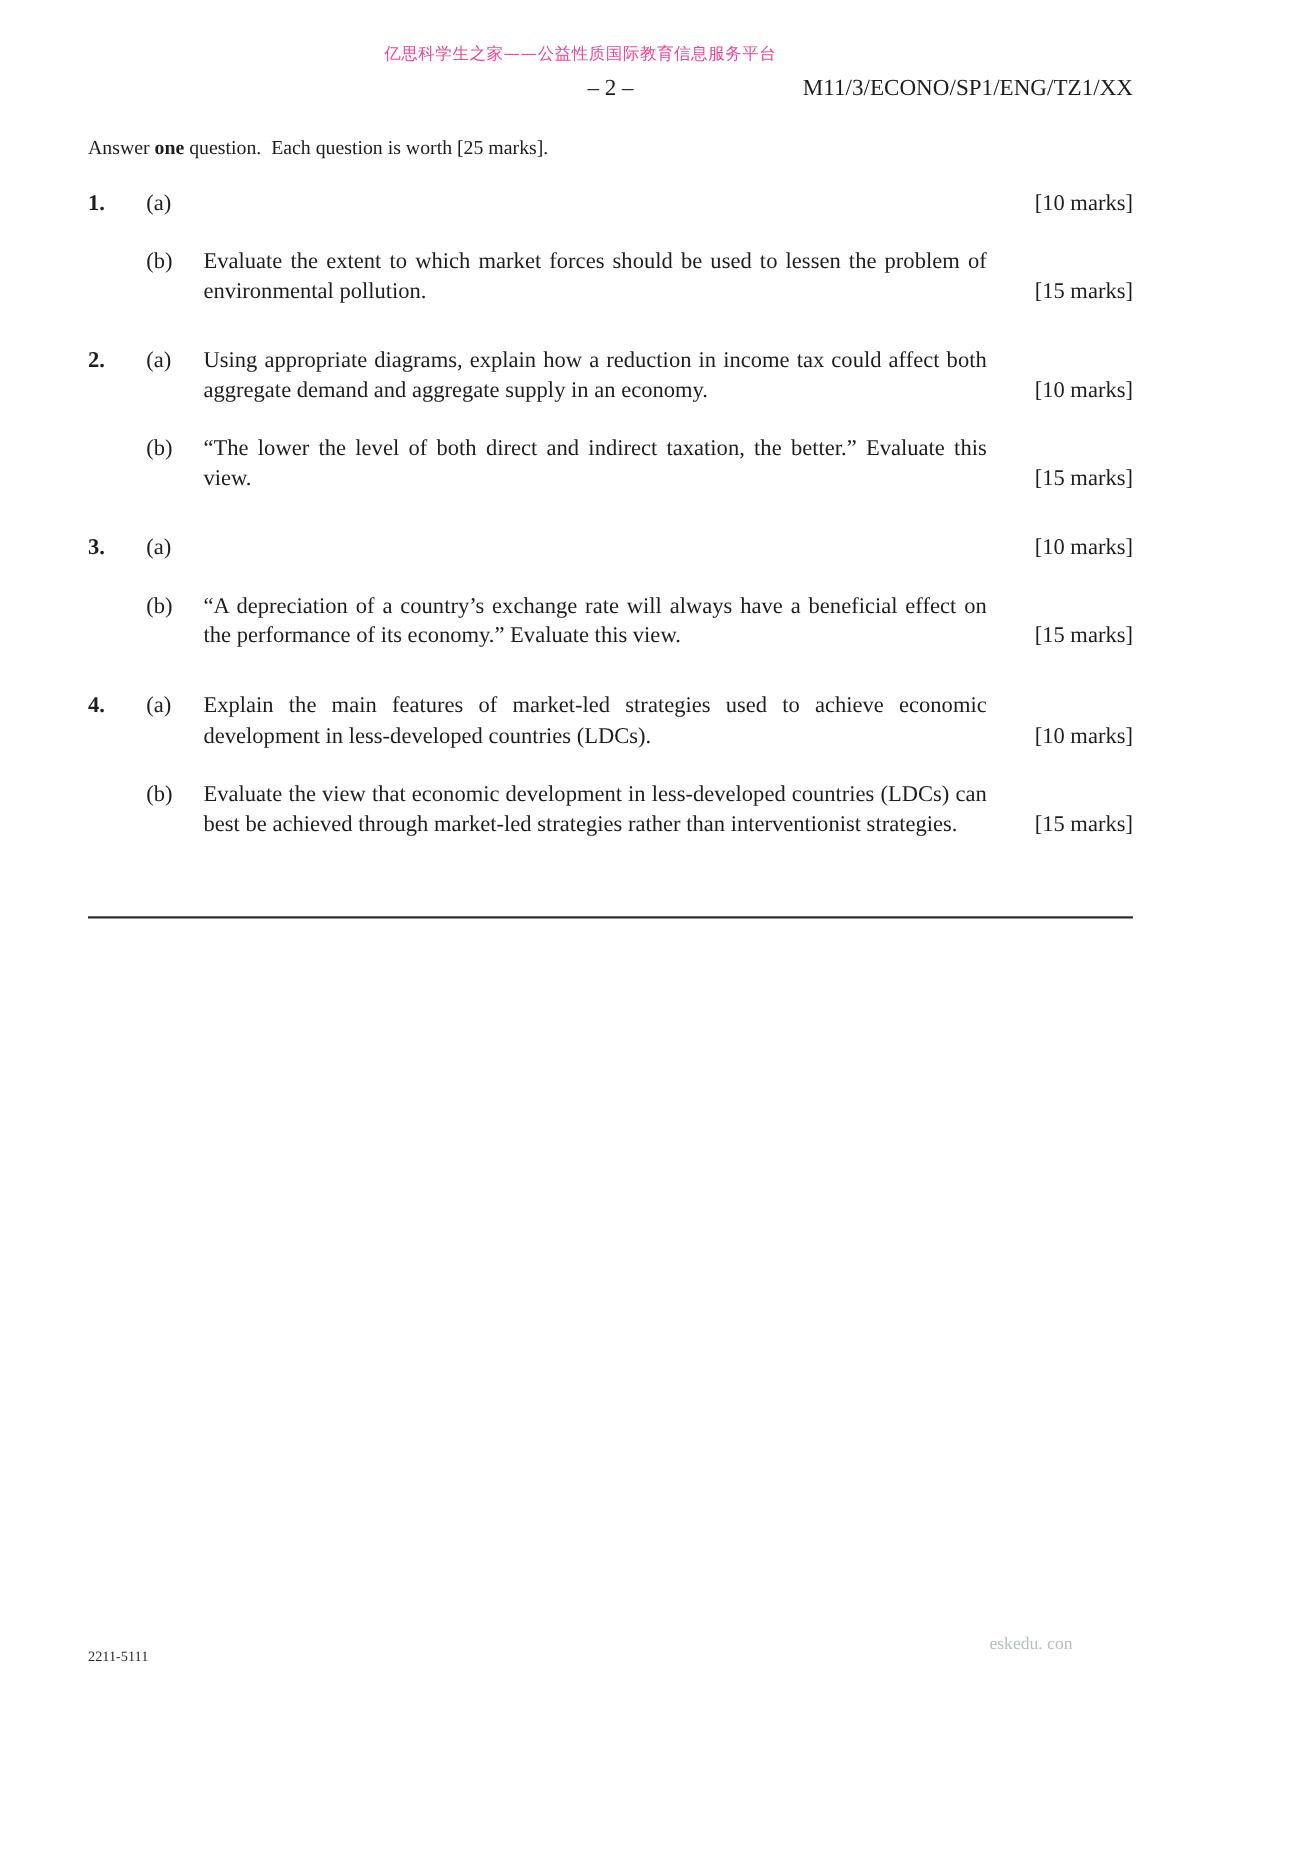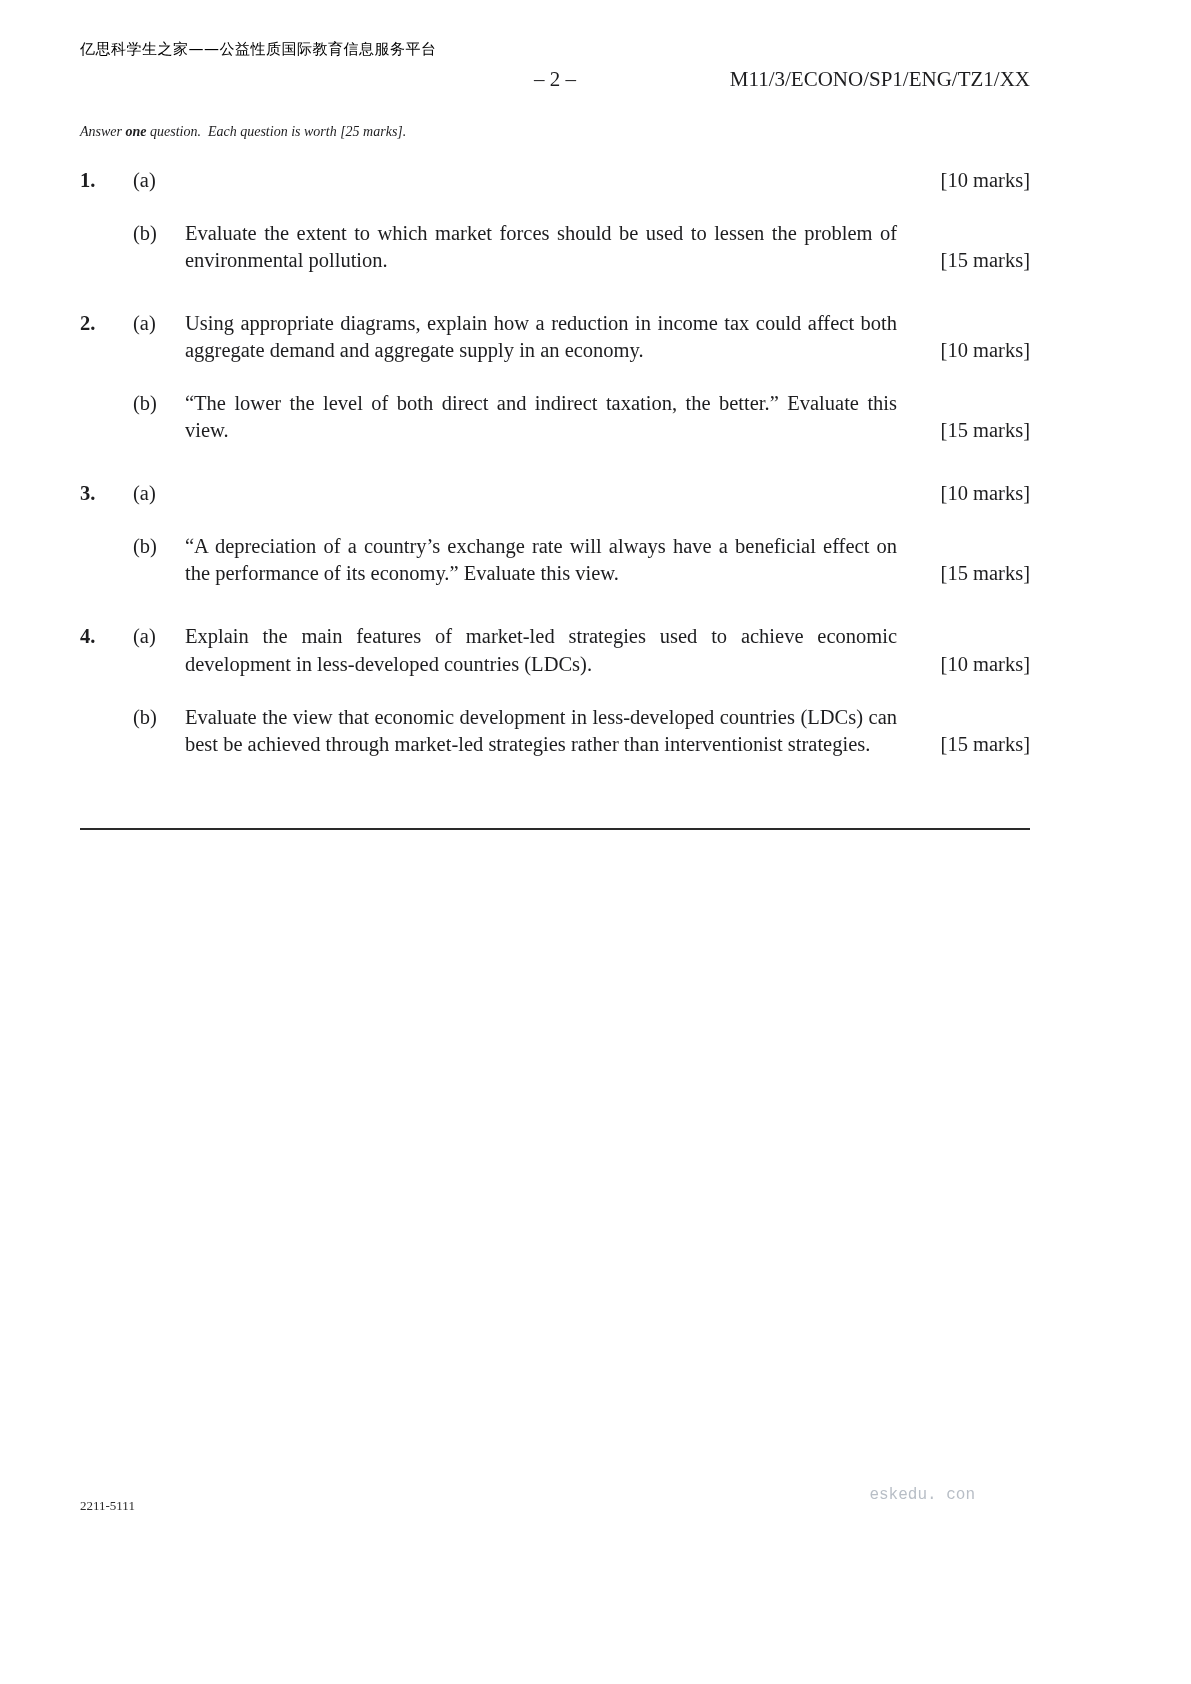--- a/index.html
+++ b/index.html
@@ -9,40 +9,39 @@
     width: 1191px;
     height: 1684px;
     margin: 0 auto;
     background: #ffffff;
     font-family: "Liberation Serif", serif;
     color: #1d1d1f;
     padding: 40px 161px 0 80px;
     overflow: hidden;
   }
   .cn-watermark {
-    text-align: left;
+    text-align: center;
     padding-right: 55px;
     font-family: "DejaVu Sans", sans-serif;
     font-size: 15px;
-    color: #000000;
+    color: #ec4899;
     letter-spacing: 0.5px;
   }
   .header-row {
     margin-top: 8px;
     display: grid;
     grid-template-columns: 1fr auto 1fr;
     align-items: baseline;
     font-size: 21px;
   }
   .page-num { grid-column: 2; }
   .paper-code { grid-column: 3; text-align: right; }
   .instruction {
     margin-top: 32px;
-    font-size: 14px;
-    font-style: italic;
+    font-size: 18px;
   }
   .instruction span { white-space: pre-wrap; }
   .instruction .bold { font-weight: bold; }
   .questions { margin-top: 27px; }
   .question { margin-bottom: 36px; }
   .part {
     display: flex;
     margin-bottom: 26px;
     font-size: 20.5px;
     line-height: 1.32;
@@ -66,21 +65,21 @@
     position: absolute;
     left: 80px;
     top: 1498px;
     font-size: 13px;
     color: #2a2a2a;
   }
   .footer-watermark {
     position: absolute;
     right: 216px;
     top: 1486px;
-    font-family: Liberation Mono, monospace;
+    font-family: Liberation Serif, serif;
     font-size: 16px;
     color: #b8bec6;
   }
 </style>
 </head>
 <body>
 
 <div class="page">
 
   <div class="cn-watermark">亿思科学生之家——公益性质国际教育信息服务平台</div>

